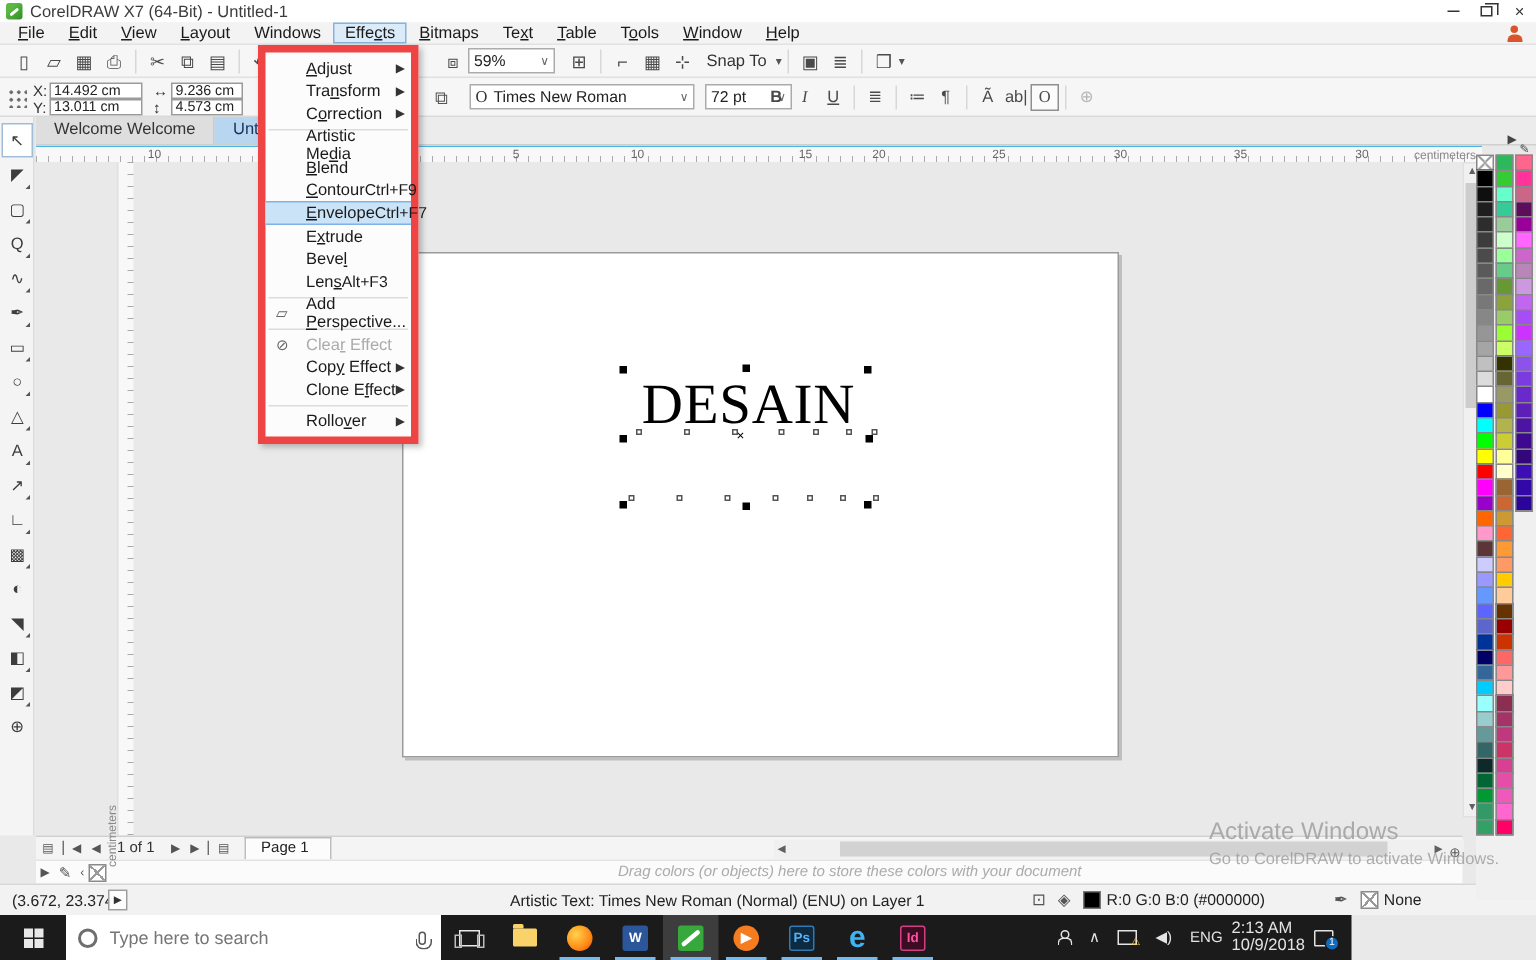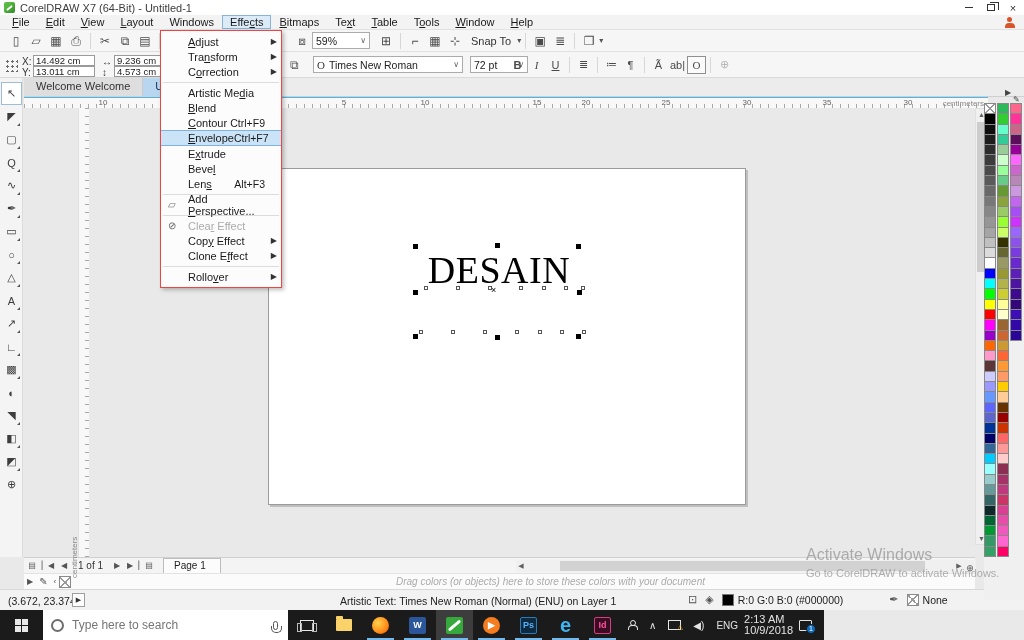--- a/index.html
+++ b/index.html
@@ -97,21 +97,21 @@
   .hs-left { left: 0; } .hs-right { right: 12px; }
   .hs-thumb { position: absolute; left: 44px; top: 1px; width: 365px; height: 10px; background: #d2d2d2; }
   .nav-zoombtn { position: absolute; right: 0; top: 1px; width: 12px; height: 13px; font-size: 9px; color: #555; display:flex; align-items:center; justify-content:center; }
 
   
   .hintrow { position: absolute; left: 24px; top: 573px; width: 951px; height: 16px; background: #fbfbfb; border-top: 1px solid #e3e3e3; display: flex; align-items: center; z-index: 5; }
   .hint-icon { font-size: 8px; color: #555; margin: 0 3px; flex: none; }
   .no-color { width: 12px; height: 12px; border: 1px solid #8a8a8a; background:
       linear-gradient(45deg, transparent 45%, #9a9a9a 45% 55%, transparent 55%),
       linear-gradient(-45deg, transparent 45%, #9a9a9a 45% 55%, transparent 55%), #fff; flex: none; }
-  .hint-text { position: absolute; left: 372px; font-size: 10px; font-style: italic; color: #ababab; }
+  .hint-text { position: absolute; left: 388px; font-size: 10px; font-style: italic; color: #ababab; }
 
   
   .statusbar { position: absolute; left: 0; top: 589px; width: 1024px; height: 21px; background: #f2f2f2; border-top: 1px solid #d8d8d8; z-index: 5; }
   .coords { position: absolute; left: 8px; top: 5px; font-size: 10.5px; color: #222; }
   .coords-btn { position: absolute; left: 72px; top: 3px; width: 13px; height: 14px; border: 1px solid #9e9e9e; background: #fdfdfd; font-size: 7px; color: #333; display: flex; align-items: center; justify-content: center; }
   .objinfo { position: absolute; left: 340px; top: 5px; font-size: 10.5px; color: #222; }
   .fillinfo { position: absolute; left: 688px; top: 3px; display: flex; align-items: center; }
   .status-icon { font-size: 11px; color: #555; margin-right: 8px; }
   .swatch-sm { width: 12px; height: 12px; border: 1px solid #777; margin-right: 4px; flex: none; }
   .statustext { font-size: 10.5px; color: #222; margin-right: 10px; }
@@ -120,33 +120,33 @@
   .palette { position: absolute; left: 984px; top: 103px; width: 40px; height: 497px; background: #f0f0f0; z-index: 8; display: flex; }
   .pal-col { width: 13px; display: flex; flex-direction: column; }
   .pal-sw { width: 12px; height: 11.3px; border: 1px solid #888; margin-bottom: -1px; flex: none; }
   .pal-ctrl { position: absolute; z-index: 9; font-size: 8px; color: #444; }
 
   
   .watermark { position: absolute; left: 806px; top: 546px; z-index: 30; color: #9b9b9b; opacity: 0.8; pointer-events: none; }
   .wm1 { font-size: 16px; } .wm2 { font-size: 11px; margin-top: 3px; }
 
   
-  .dropdown { position: absolute; left: 160px; top: 30px; width: 122px; background: #fcfcfc; border: 1px solid #ef4444; box-shadow: 2px 2px 4px rgba(0,0,0,0.25); z-index: 50; padding: 3px 0; }
+  .dropdown { position: absolute; left: 172px; top: 30px; width: 107px; background: #fcfcfc; border: 5px solid #ef4444; box-shadow: 2px 2px 4px rgba(0,0,0,0.25); z-index: 50; padding: 3px 0; }
   .dd-item { position: relative; height: 15px; display: flex; align-items: center; padding: 0 6px 0 27px; font-size: 11px; color: #1a1a1a; }
   .dd-item u { text-decoration: underline; }
   .dd-item.hl { background: #cbe3f7; border-top: 1px solid #7fb2e5; border-bottom: 1px solid #7fb2e5; height: 16px; }
   .dd-item.disabled { color: #ababab; }
   .dd-shortcut { margin-left: auto; font-size: 10.5px; color: inherit; padding-right: 10px; }
   .dd-sub { position: absolute; right: 4px; font-size: 8px; color: #333; }
   .dd-ico { position: absolute; left: 7px; font-size: 10px; color: #666; }
   .dd-sepr { height: 6px; display: flex; align-items: center; }
   .dd-sepr div { height: 1px; background: #dcdcdc; width: 100%; margin: 0 2px; }
 
   
-  .taskbar { position: absolute; left: 0; top: 610px; width: 824px; height: 30px; background: #1b1b1b; z-index: 60; display: flex; align-items: stretch; }
+  .taskbar { position: absolute; left: 0; top: 610px; width: 901px; height: 30px; background: #1b1b1b; z-index: 60; display: flex; align-items: stretch; }
   .start { width: 44px; display: flex; align-items: center; justify-content: center; }
   .winlogo { width: 13px; height: 13px; display: grid; grid-template-columns: 6px 6px; grid-template-rows: 6px 6px; gap: 1px; }
   .winlogo span { background: #e8e8e8; }
   .searchbox { width: 250px; background: #fff; display: flex; align-items: center; padding: 0 8px; position: relative; }
   .cortana { width: 13px; height: 13px; border: 2px solid #6e6e6e; border-radius: 50%; margin-right: 8px; flex: none; }
   .searchbox input { border: none; outline: none; font-size: 12px; color: #555; width: 170px; font-family: "Liberation Sans", sans-serif; background: transparent; }
   .mic { position: absolute; right: 10px; width: 5px; height: 9px; border: 1px solid #555; border-radius: 3px; }
   .mic::after { content:""; position:absolute; left:-3px; top:4px; width:9px; height:6px; border:1px solid #555; border-top:none; border-radius:0 0 5px 5px; }
   .tb-apps { display: flex; }
   .tb-app { width: 37px; display: flex; align-items: center; justify-content: center; position: relative; }

